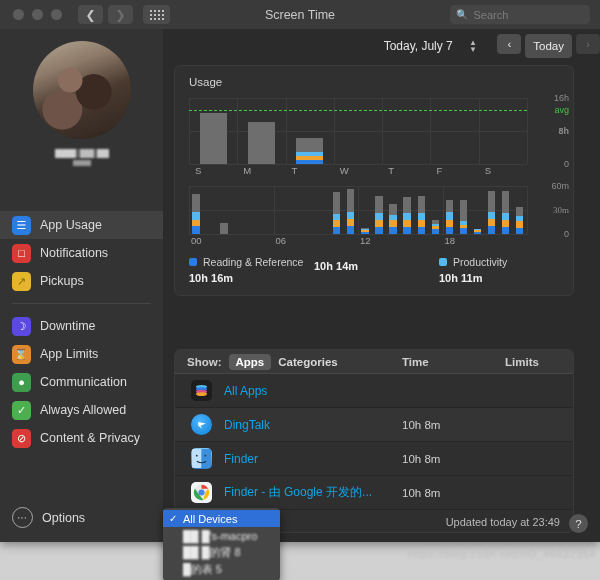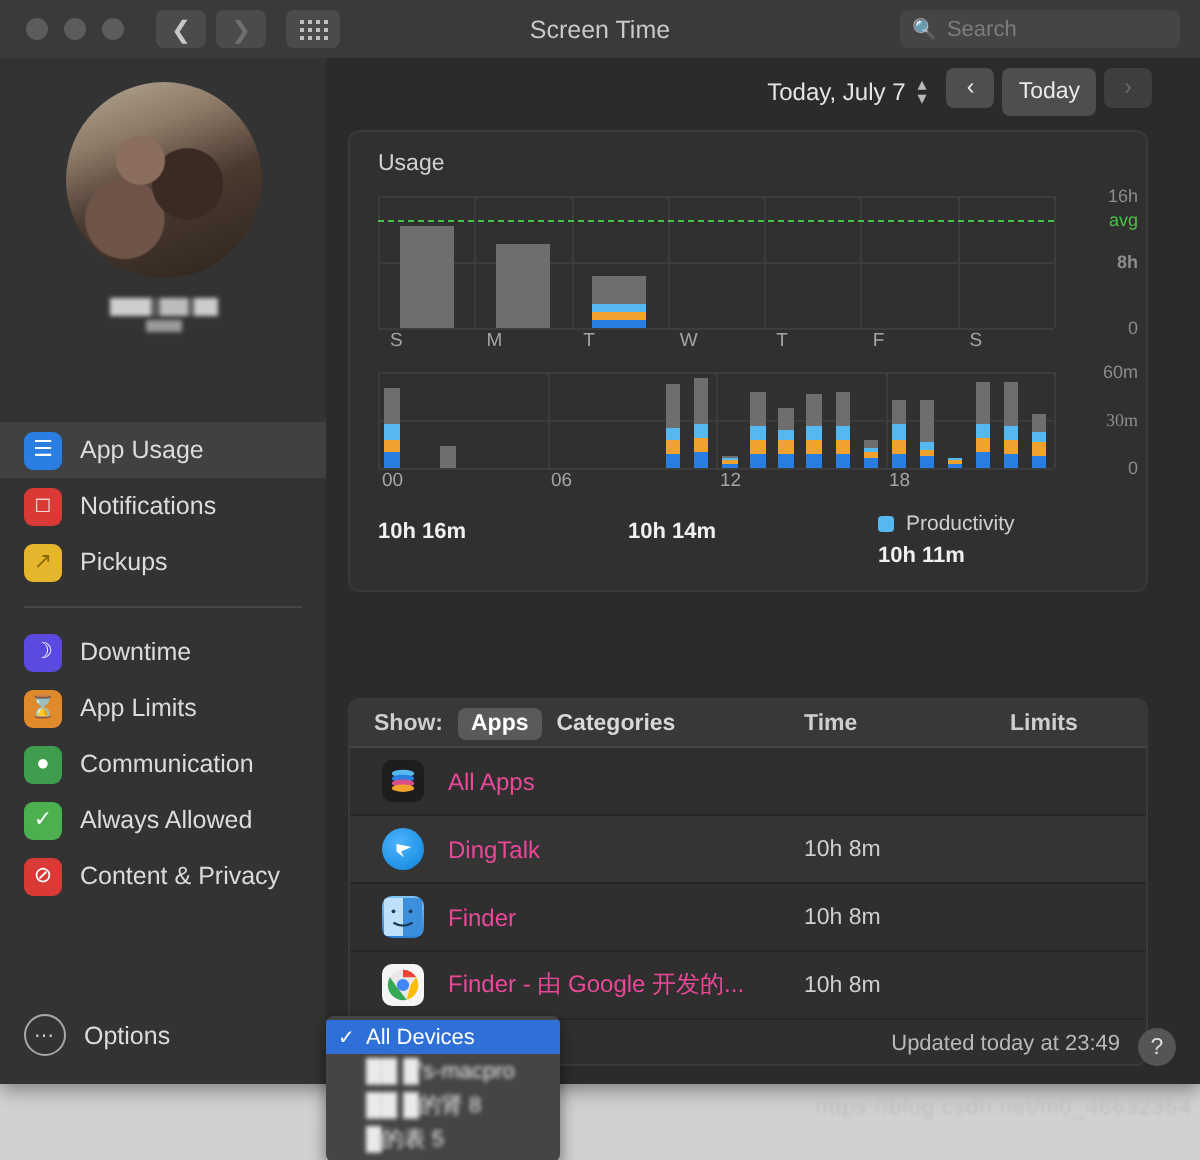--- a/index.html
+++ b/index.html
@@ -106,22 +106,22 @@
     border:1.5px solid #a8a8a8; display:flex; align-items:center;
     justify-content:center; color:#c9c9c9; font-size:10px; letter-spacing:1px;
   }
 
   
   .main{
     position:absolute; left:163px; top:29px; width:437px; height:513px;
     background:#2b2b2b;
   }
   .datebar{
-    position:absolute; right:24px; top:6px; height:22px;
-    display:flex; align-items:center; gap:6px;
+    position:absolute; right:0; top:6px; height:22px;
+    display:flex; align-items:center; gap:18px;
   }
   .datelabel{ color:#e4e4e4; font-size:12px; }
   .stepper{ color:#b9b9b9; font-size:9px; line-height:7px; display:flex; flex-direction:column; }
   .seg{ display:flex; gap:4px; margin-left:4px; }
   .segbtn{
     height:20px; border-radius:4px; background:#4e4e4e; color:#e9e9e9;
     font-size:11.5px; display:flex; align-items:center; justify-content:center;
     padding:12px 8px;
   }
   .segbtn.arrow{ width:24px; padding:0; }
@@ -180,21 +180,21 @@
   .trow{
     height:34px; display:flex; align-items:center; position:relative;
     border-bottom:1px solid #262626;
   }
   .trow.alt{ background:#343434; }
   .trow .appicon{
     width:21px; height:21px; border-radius:5px; margin-left:16px;
     display:flex; align-items:center; justify-content:center;
     font-size:12px; color:#fff; overflow:hidden; position:relative;
   }
-  .trow .appname{ color:#ec4899; font-size:12px; margin-left:12px; white-space:nowrap; }
+  .trow .appname{ color:#0ea5e9; font-size:12px; margin-left:12px; white-space:nowrap; }
   .trow .apptime{ position:absolute; left:227px; color:#cfcfcf; font-size:11.5px; }
 
   .footer{
     position:absolute; left:0; bottom:0; width:437px; height:40px;
   }
   .updated{ position:absolute; right:40px; bottom:14px; color:#b9b9b9; font-size:11px; }
   .helpbtn{
     position:absolute; right:12px; bottom:9px; width:19px; height:19px;
     border-radius:50%; background:#555; color:#ddd; font-size:11.5px;
     display:flex; align-items:center; justify-content:center;
@@ -477,20 +477,24 @@
           <div id="hourLabels">
               <div class="axis-x" style="left: 2px; transform: none;">00</div>
               <div class="axis-x" style="left: 86.5px; transform: none;">06</div>
               <div class="axis-x" style="left: 171px; transform: none;">12</div>
               <div class="axis-x" style="left: 255.5px; transform: none;">18</div>
             </div>
         </div>
 
         <div class="legend">
           <div class="lg">
+            <div class="top">
+              <span class="sw" style="background:#2a7de1"></span>
+              <span class="nm">Reading &amp; Reference</span>
+            </div>
             <div class="vl">10h 16m</div>
           </div>
           <div class="lg">
             <div class="vl">10h 14m</div>
           </div>
           <div class="lg">
             <div class="top">
               <span class="sw" style="background:#55b9f0"></span>
               <span class="nm">Productivity</span>
             </div>

